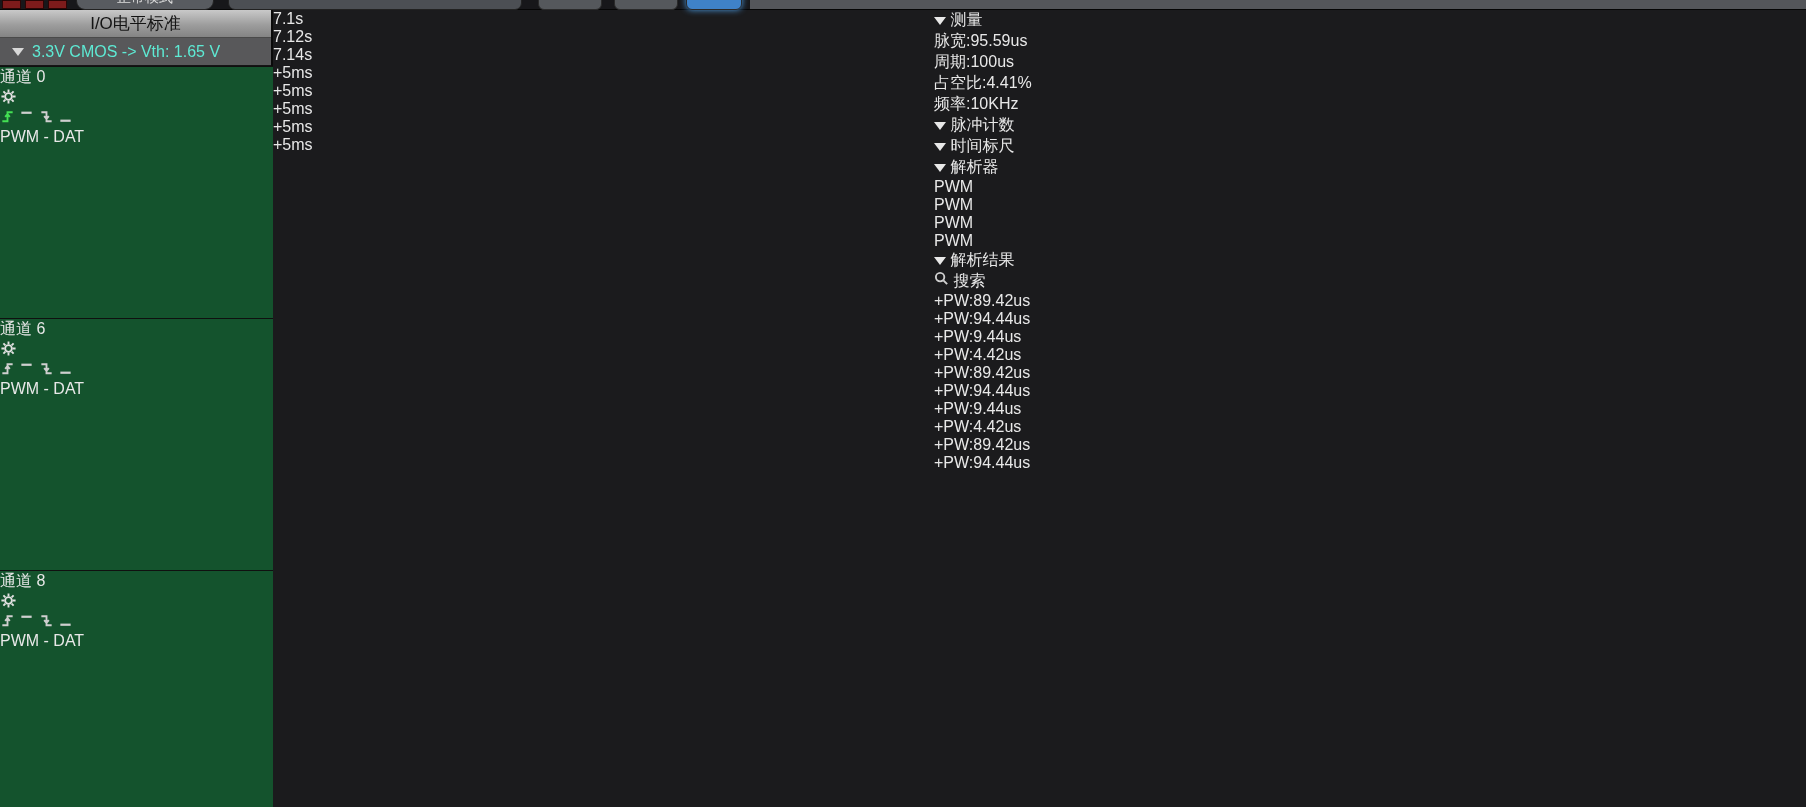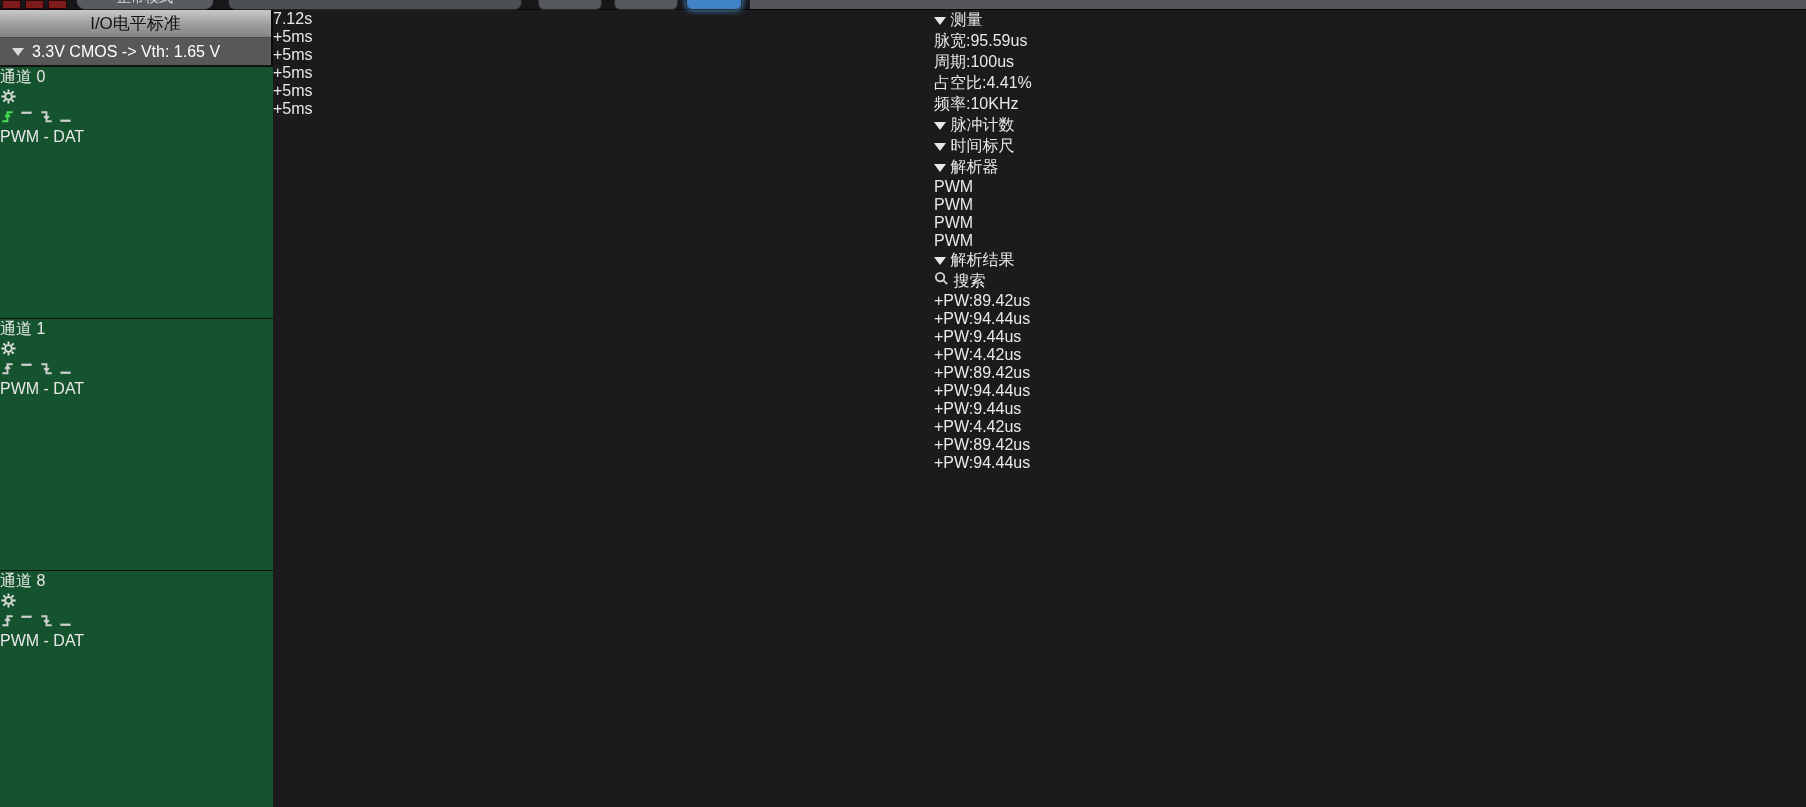--- a/index.html
+++ b/index.html
@@ -16,21 +16,21 @@
   .tb-field { position:absolute; left:228px; top:-12px; width:294px; height:22px; background:#4c4f54; border:1px solid #222; border-radius:7px; }
   .tb-btn { position:absolute; top:-12px; height:22px; background:#55585c; border:1px solid #2a2a2a; border-radius:6px; }
   .tb-btn.blue { background:#3f82c8; box-shadow:0 0 6px #4a9ae0; }
   .tb-gray { position:absolute; left:750px; top:0; width:1056px; height:9px; background:#54565a; }
   
   .main { position:absolute; left:0; top:10px; width:1806px; height:797px; display:flex; }
   
   .sidebar { position:relative; width:273px; height:797px; background:#232325; border-right:2px solid #0a0a0a; flex:0 0 273px; }
   .io-header { height:28px; line-height:28px; text-align:center; font-size:17px; color:#141414;
     background:linear-gradient(180deg,#c9c9c9,#9d9d9d 55%,#848484); border-bottom:1px solid #4a4a4a; }
-  .io-level { height:28px; line-height:28px; background:#58585a; color:#ffffff; font-size:16px; padding-left:12px; display:flex; align-items:center; gap:8px; border-bottom:1px solid #151515; }
+  .io-level { height:28px; line-height:28px; background:#58585a; color:#5eead4; font-size:16px; padding-left:12px; display:flex; align-items:center; gap:8px; border-bottom:1px solid #151515; }
   .tri { width:0; height:0; border-left:6px solid transparent; border-right:6px solid transparent; border-top:8px solid #e8e8e8; display:inline-block; }
   .tri.dark { border-top-color:#d8d8d8; }
   .ch { position:absolute; left:0; width:273px; height:252px; background:#14532d; border-top:1px solid #101010; }
   .ch-strip { position:absolute; left:0; top:0; width:5px; height:100%; background:linear-gradient(90deg; }
   .ch0 .ch-strip { background:linear-gradient(90deg,#e23ce2,#5e175e); }
   .ch1 .ch-strip { background:linear-gradient(90deg,#4356de,#181f5e); }
   .ch2 .ch-strip { background:linear-gradient(90deg,#21ca30,#0a4a12); }
   .ch-name { position:absolute; left:14px; top:11px; font-size:17px; color:#f2f2f2; }
   .ch-sub  { position:absolute; left:14px; top:42px; font-size:15px; color:#8f8f93; }
   .gearbtn { position:absolute; left:146px; top:6px; width:27px; height:27px; background:#2b2b2d; border:1px solid #8a8a8a; border-radius:5px; display:flex; align-items:center; justify-content:center; cursor:pointer; }
@@ -137,21 +137,21 @@
               </svg></span>
           <span class="trig"><svg width="15" height="15" viewBox="0 0 16 16">
                 <path d="M2.5 12.5 H13.5" fill="none" stroke="#cfcfcf" stroke-width="2.4"></path>
               </svg></span>
         </div>
         <span class="ch-sub">PWM - DAT</span>
       </div>
 
       <div class="ch ch1" style="top:308px">
         <div class="ch-strip"></div>
-        <span class="ch-name">通道 1</span>
+        <span class="ch-name">通道 6</span>
         <div class="gearbtn">
           <svg width="17" height="17" viewBox="0 0 18 18">
               <g stroke="#e2e2e2" stroke-width="2" fill="none">
                 <circle cx="9" cy="9" r="3.6"></circle>
                 <path d="M9 1.5v3M9 13.5v3M1.5 9h3M13.5 9h3M3.6 3.6l2.1 2.1M12.3 12.3l2.1 2.1M14.4 3.6l-2.1 2.1M5.7 12.3l-2.1 2.1"></path>
               </g>
             </svg>
         </div>
         <div class="trig-group">
           <span class="trig"><svg width="15" height="15" viewBox="0 0 16 16">
@@ -194,21 +194,23 @@
           <span class="trig"><svg width="15" height="15" viewBox="0 0 16 16">
                 <path d="M2.5 12.5 H13.5" fill="none" stroke="#cfcfcf" stroke-width="2.4"></path>
               </svg></span>
         </div>
         <span class="ch-sub">PWM - DAT</span>
       </div>
     </aside>
 
     <div class="waves">
       <div class="ruler">
+        <div class="rlabel" style="left:-16px; top:8px">7.1s</div>
         <div class="rlabel" style="left:512px; top:8px">7.12s</div>
+        <div class="rlabel" style="left:1040px; top:8px">7.14s</div>
         <div class="rlabel minor" style="left:116px; top:26px">+5ms</div>
         <div class="rlabel minor" style="left:380px; top:26px">+5ms</div>
         <div class="rlabel minor" style="left:644px; top:26px">+5ms</div>
         <div class="rlabel minor" style="left:908px; top:26px">+5ms</div>
         <div class="rlabel minor" style="left:1172px; top:26px">+5ms</div>
         <div class="rtick major" style="left:29px"></div>
           <div class="rtick major" style="left:293px"></div>
         <div class="rtick major" style="left:557px"></div>
           <div class="rtick major" style="left:821px"></div>
         <div class="rtick major" style="left:1085px"></div>

